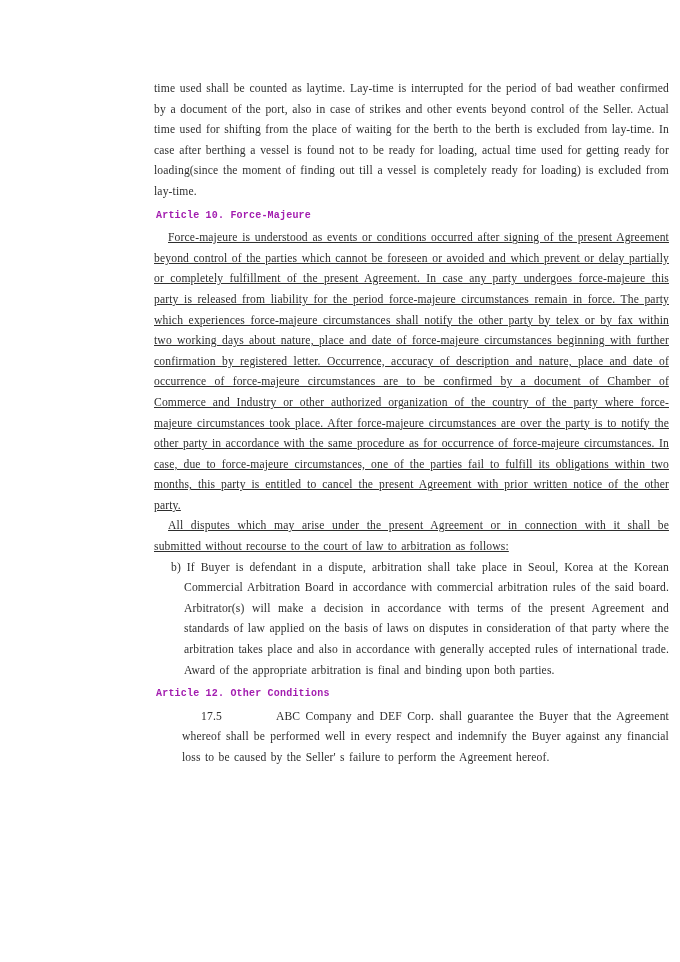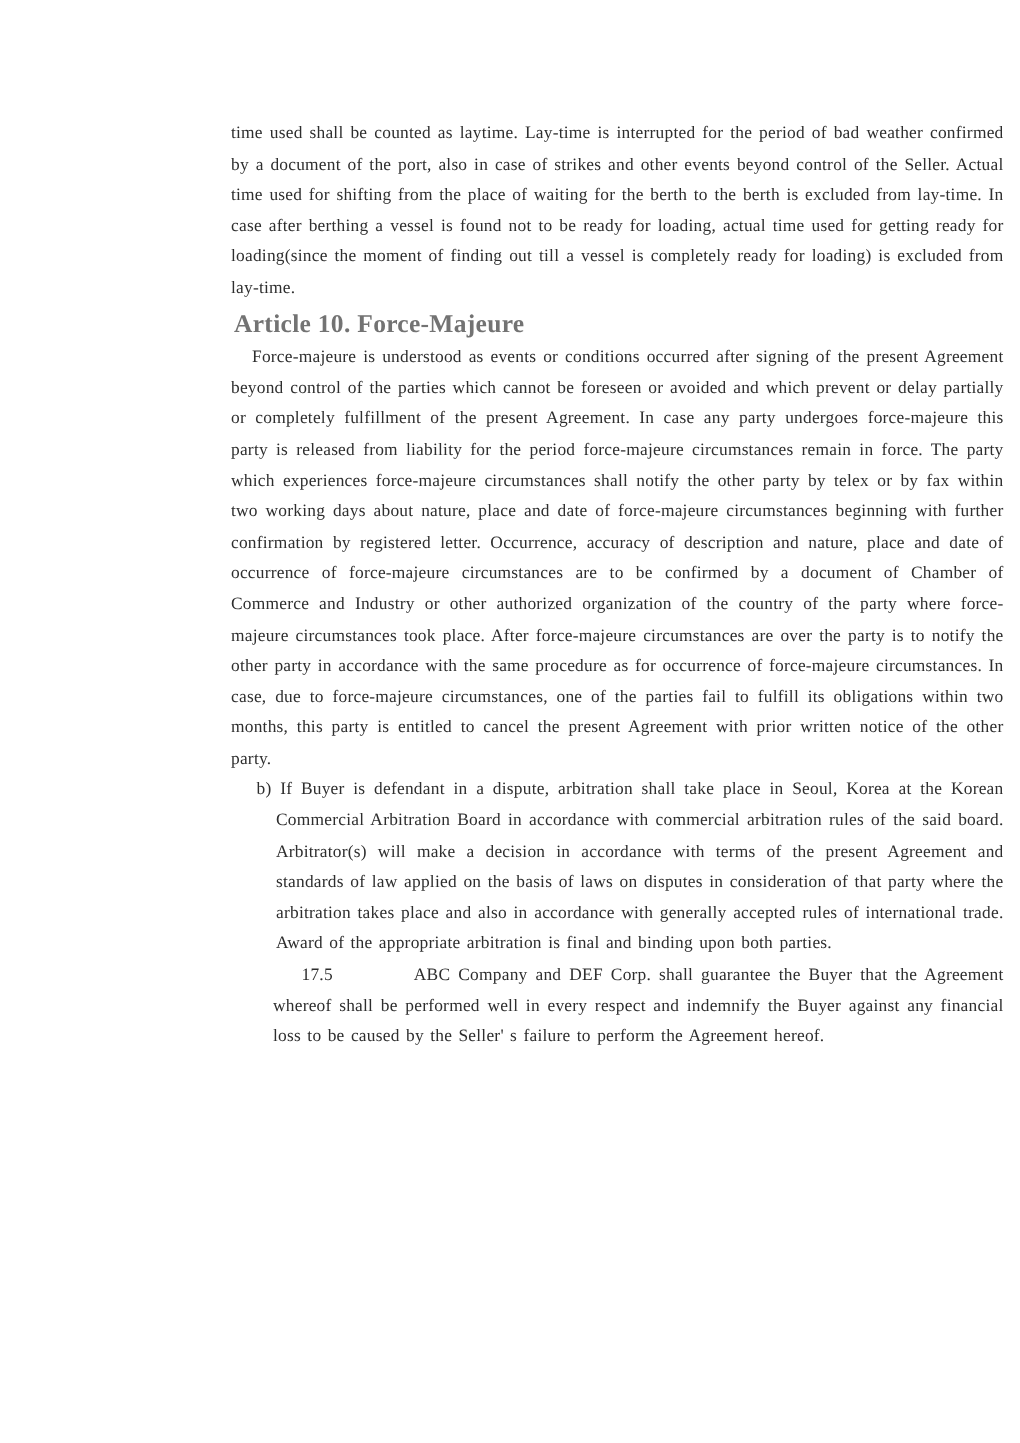--- a/index.html
+++ b/index.html
@@ -24,28 +24,30 @@
   }
   p.para {
     margin: 0;
     text-align: justify;
     text-justify: inter-word;
     letter-spacing: 0.15px;
     word-spacing: 1.2px;
   }
   p.first-indent {
     text-indent: 14px;
+    text-decoration: underline;
   }
   .heading {
-    font-size: 17px;
+    font-size: 10px;
     font-weight: bold;
-    color: #737373;
+    color: #a21caf;
     margin: 3px 0 2px 2px;
     line-height: 20.6px;
     letter-spacing: 0.2px;
+    font-family: Liberation Mono, monospace;
   }
   .hang-list {
     padding-left: 30px;
     text-indent: -13px;
   }
   .hang-num {
     padding-left: 28px;
     text-indent: -28px;
   }
   .clause-num {
@@ -58,23 +60,25 @@
 <div class="page">
   <div class="content">
 
     <p class="para">time used shall be counted as laytime. Lay-time is interrupted for the period of bad weather confirmed by a document of the port, also in case of strikes and other events beyond control of the Seller. Actual time used for shifting from the place of waiting for the berth to the berth is excluded from lay-time. In case after berthing a vessel is found not to be ready for loading, actual time used for getting ready for loading(since the moment of finding out till a vessel is completely ready for loading) is excluded from lay-time.</p>
 
     <h3 class="heading">Article 10. Force-Majeure</h3>
 
     <p class="para first-indent">Force-majeure is understood as events or conditions occurred after signing of the present Agreement beyond control of the parties which cannot be foreseen or avoided and which prevent or delay partially or completely fulfillment of the present Agreement. In case any party undergoes force-majeure this party is released from liability for the period force-majeure circumstances remain in force. The party which experiences force-majeure circumstances shall notify the other party by telex or by fax within two working days about nature, place and date of force-majeure circumstances beginning with further confirmation by registered letter. Occurrence, accuracy of description and nature, place and date of occurrence of force-majeure circumstances are to be confirmed by a document of Chamber of Commerce and Industry or other authorized organization of the country of the party where force-majeure circumstances took place. After force-majeure circumstances are over the party is to notify the other party in accordance with the same procedure as for occurrence of force-majeure circumstances. In case, due to force-majeure circumstances, one of the parties fail to fulfill its obligations within two months, this party is entitled to cancel the present Agreement with prior written notice of the other party.</p>
 
 
+    <p class="para first-indent">All disputes which may arise under the present Agreement or in connection with it shall be submitted without recourse to the court of law to arbitration as follows:</p>
 
 
     <p class="para hang-list">b) If Buyer is defendant in a dispute, arbitration shall take place in Seoul, Korea at the Korean Commercial Arbitration Board in accordance with commercial arbitration rules of the said board. Arbitrator(s) will make a decision in accordance with terms of the present Agreement and standards of law applied on the basis of laws on disputes in consideration of that party where the arbitration takes place and also in accordance with generally accepted rules of international trade. Award of the appropriate arbitration is final and binding upon both parties.</p>
 
+    <h3 class="heading">Article 12. Other Conditions</h3>
 
     <p class="para hang-num">
       <span class="clause-num">17.5</span><span>ABC Company and DEF Corp. shall guarantee the Buyer that the Agreement whereof shall be performed well in every respect and indemnify the Buyer against any financial loss to be caused by the Seller' s failure to perform the Agreement hereof.</span>
     </p>
 
   </div>
 </div>
 
 </body></html>

